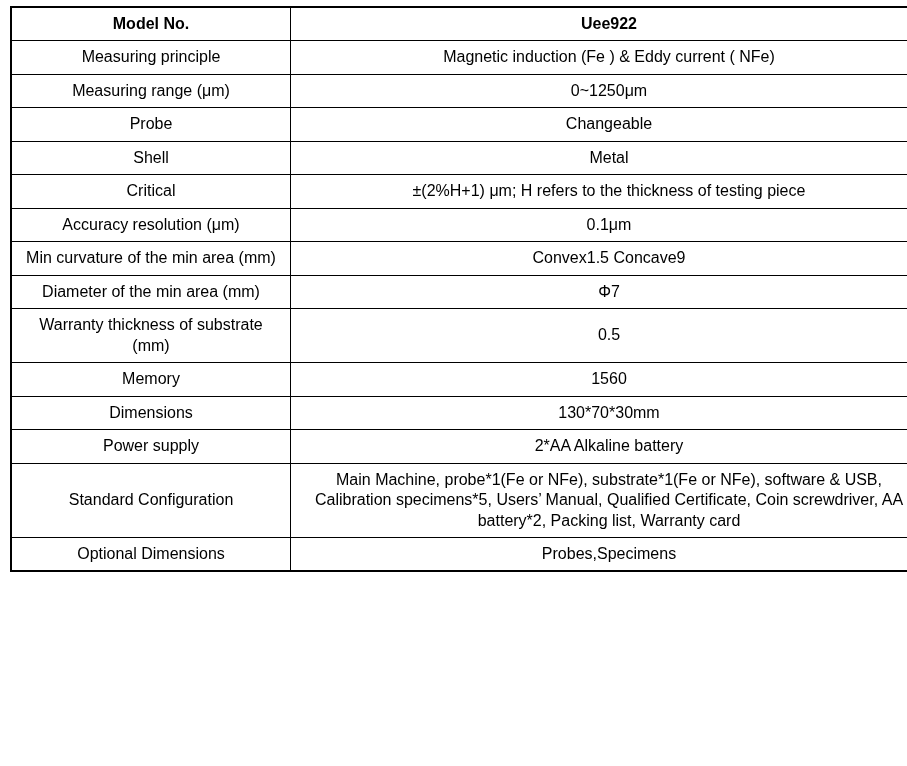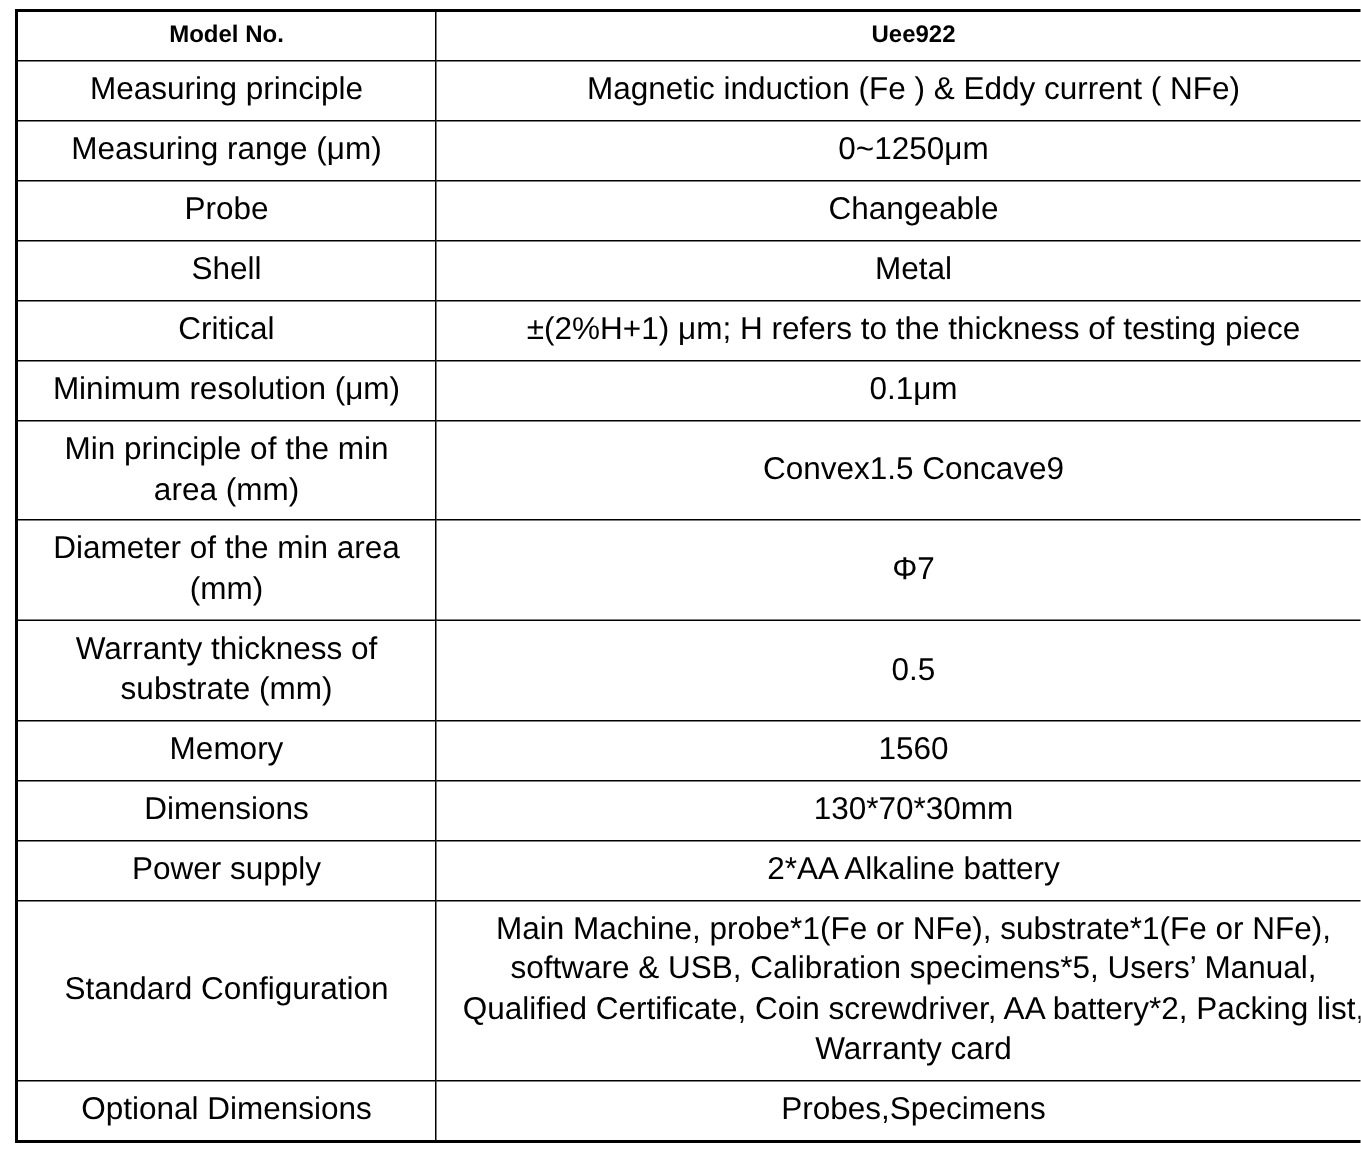--- a/index.html
+++ b/index.html
@@ -24,21 +24,21 @@
     border-collapse: collapse;
     width: 884px;
     table-layout: fixed;
     border: 2px solid #000000;
   }
   table.spec td {
     border: 1px solid #000000;
     padding: 6px 8px;
     text-align: center;
     vertical-align: middle;
-    font-size: 21px;
+    font-size: 16px;
     line-height: 1.28;
     color: #000000;
   }
   td.label {
     width: 262px;
   }
   td.value {
     width: 620px;
   }
   tr.header td {
@@ -80,26 +80,26 @@
         <td class="label">Shell</td>
         <td class="value">Metal</td>
       </tr>
 
       <tr>
         <td class="label">Critical</td>
         <td class="value">±(2%H+1) μm;   H refers to the thickness of testing piece</td>
       </tr>
 
       <tr>
-        <td class="label">Minimum resolution (μm)</td>
+        <td class="label">Accuracy resolution (μm)</td>
         <td class="value">0.1μm</td>
       </tr>
 
       <tr>
-        <td class="label multiline">Min principle of the min area (mm)</td>
+        <td class="label multiline">Min curvature of the min area (mm)</td>
         <td class="value">Convex1.5   Concave9</td>
       </tr>
 
       <tr>
         <td class="label">Diameter of the min area (mm)</td>
         <td class="value">Φ7</td>
       </tr>
 
       <tr>
         <td class="label multiline">Warranty thickness of substrate (mm)</td>

